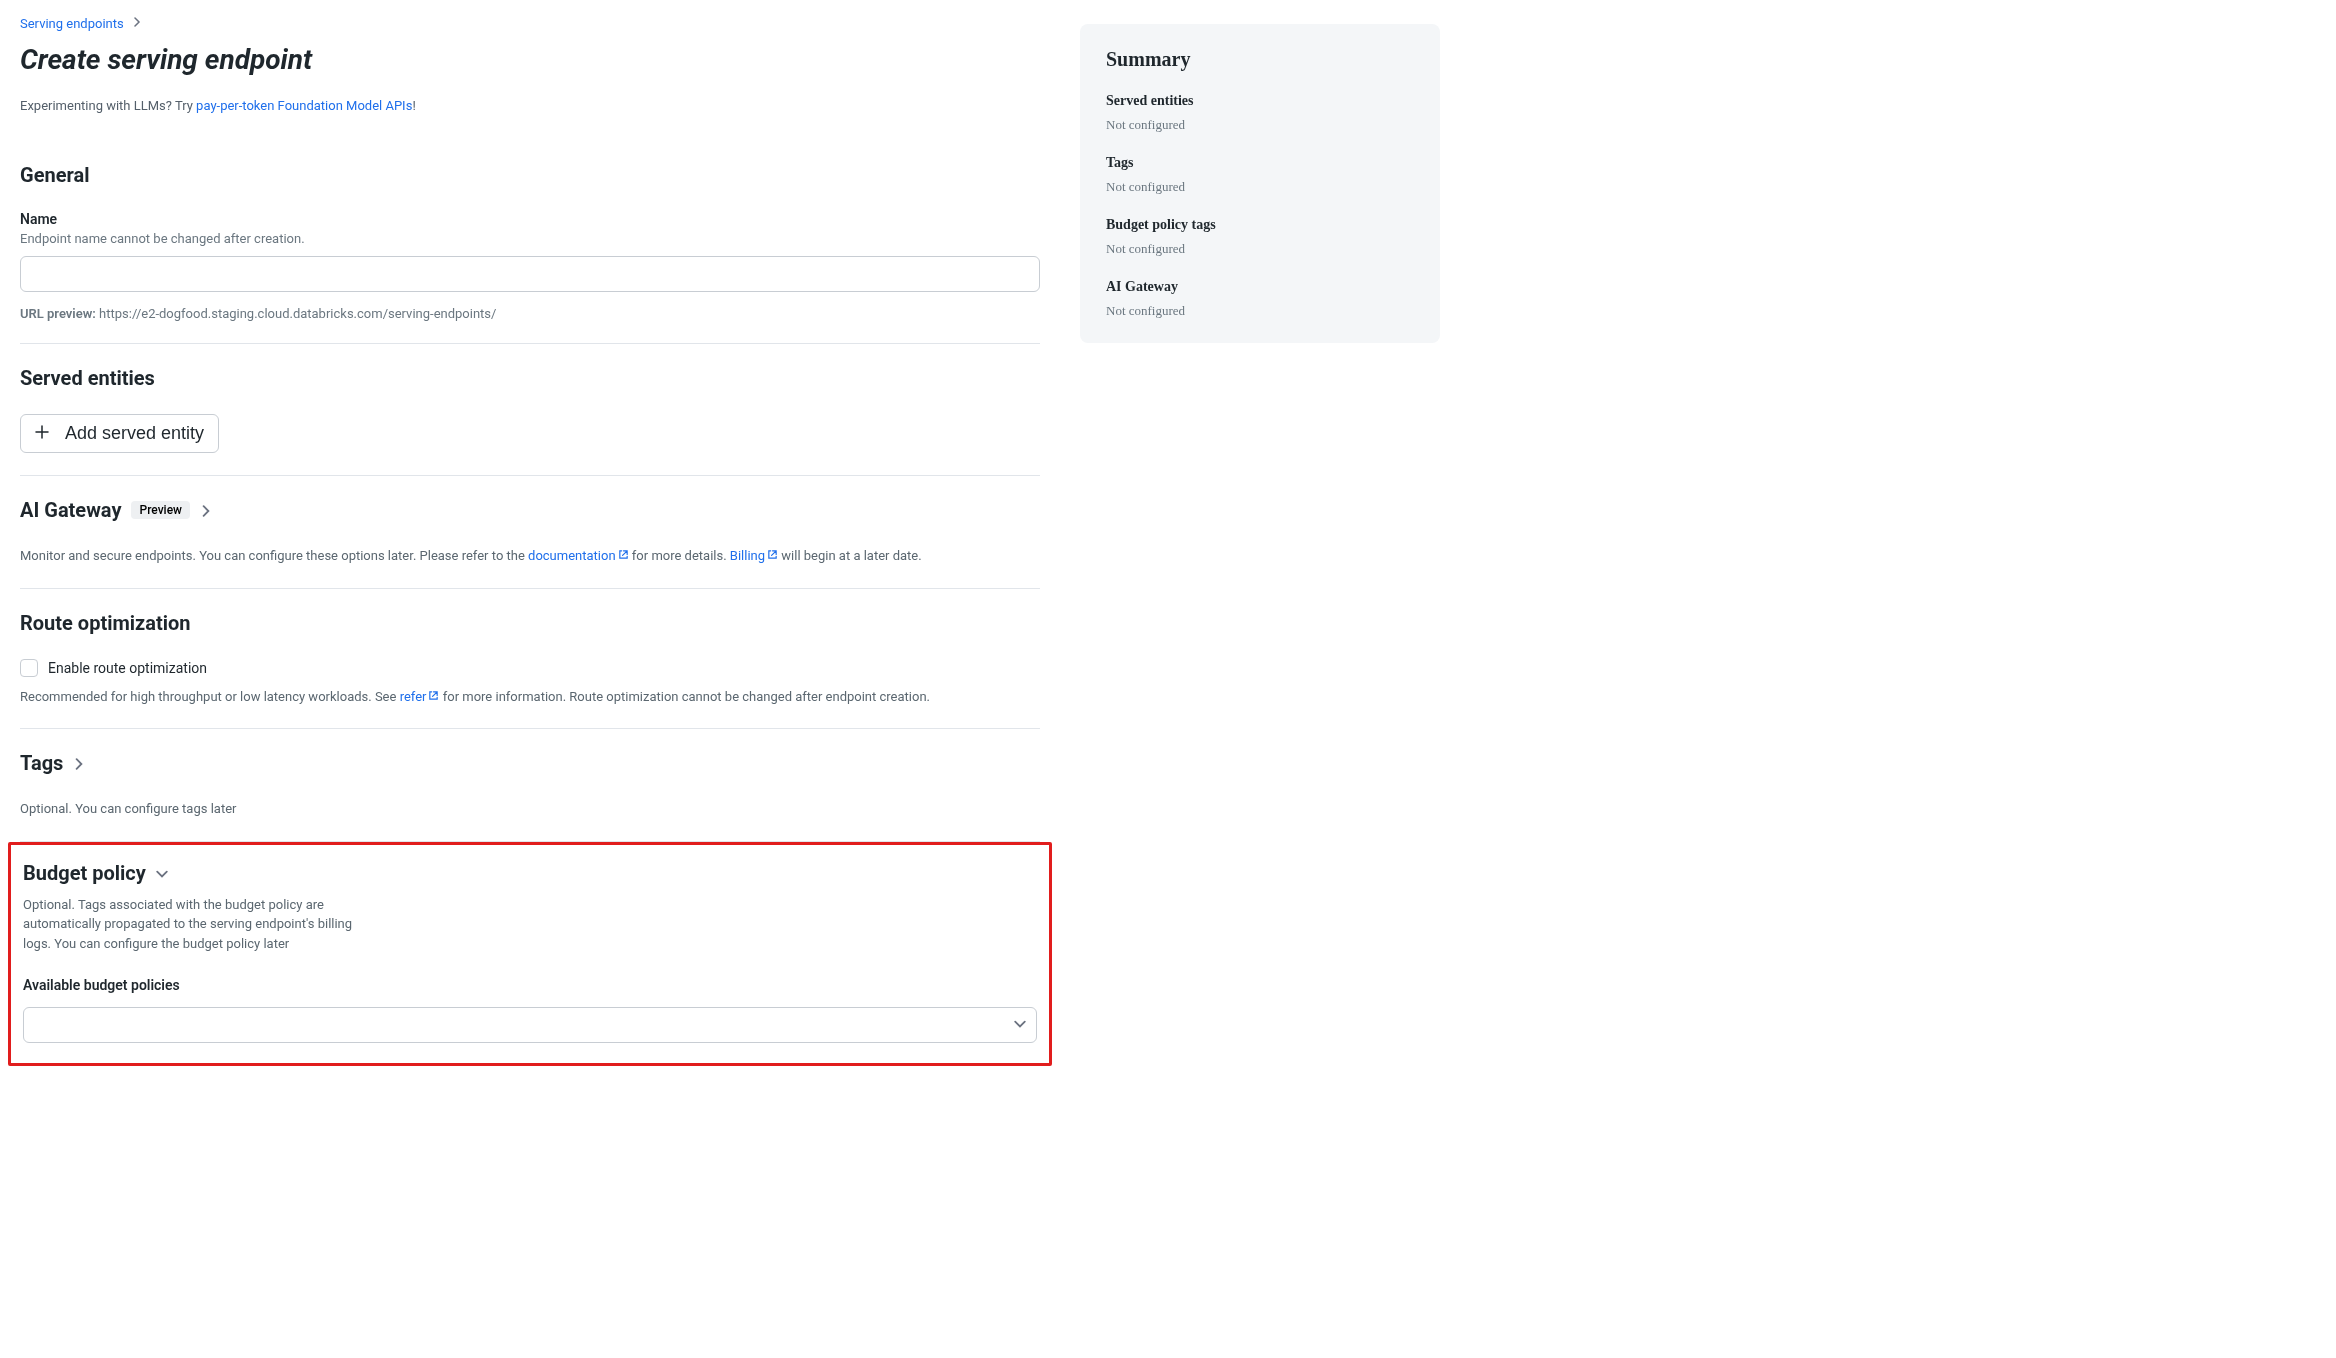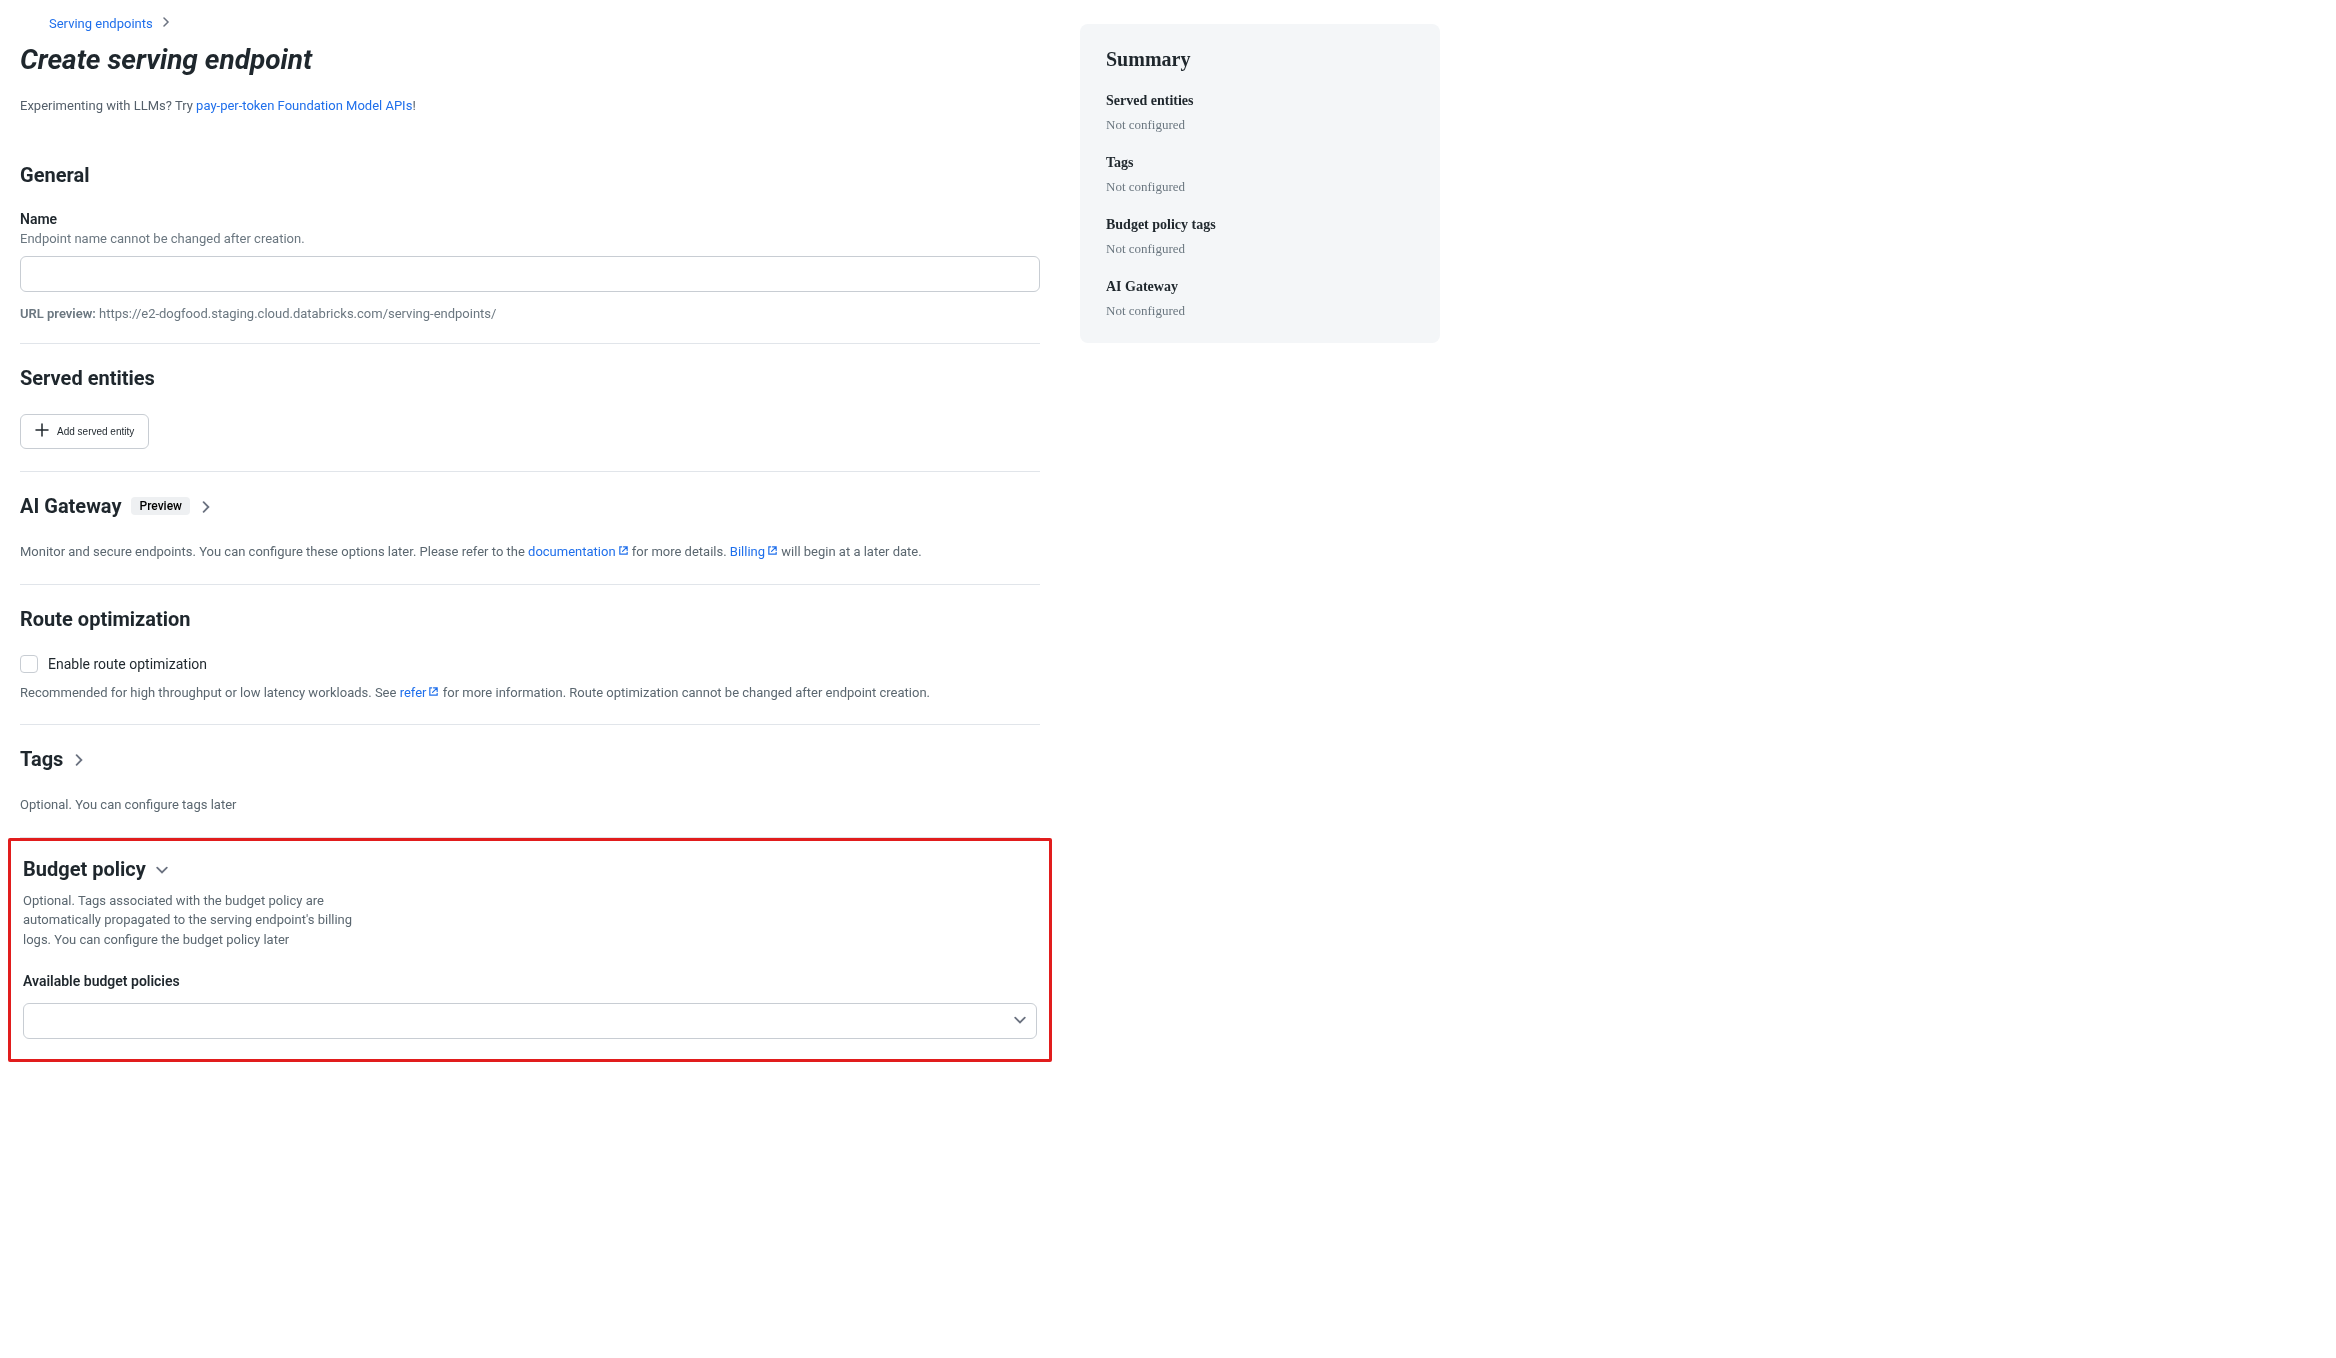--- a/index.html
+++ b/index.html
@@ -22,21 +22,20 @@
     .main-col {
       flex: 1;
       min-width: 0;
     }
     .breadcrumb {
       display: flex;
       align-items: flex-start;
       gap: 8px;
       margin-bottom: 12px;
       font-size: 13px;
-      margin-left: 29px;
     }
     .breadcrumb a {
       color: #1f6feb;
       text-decoration: none;
     }
     .chev {
       color: #6b7280;
       font-size: 12px;
     }
     h1.page-title {
@@ -121,26 +120,26 @@
       margin-top: 14px;
       font-size: 13px;
       color: #6b7780;
     }
     .url-preview .label {
       font-weight: 600;
     }
     .btn {
       display: inline-flex;
       align-items: center;
-      gap: 8px;
+      gap: 16px;
       border: 1px solid #c8cdd3;
       background: #fff;
       border-radius: 6px;
       padding: 8px 14px;
-      font-size: 10px;
+      font-size: 18px;
       cursor: pointer;
       color: #1f272d;
     }
     .btn .plus {
       font-size: 16px;
       line-height: 1;
     }
     .body-text {
       font-size: 13px;
       color: #5b6770;

